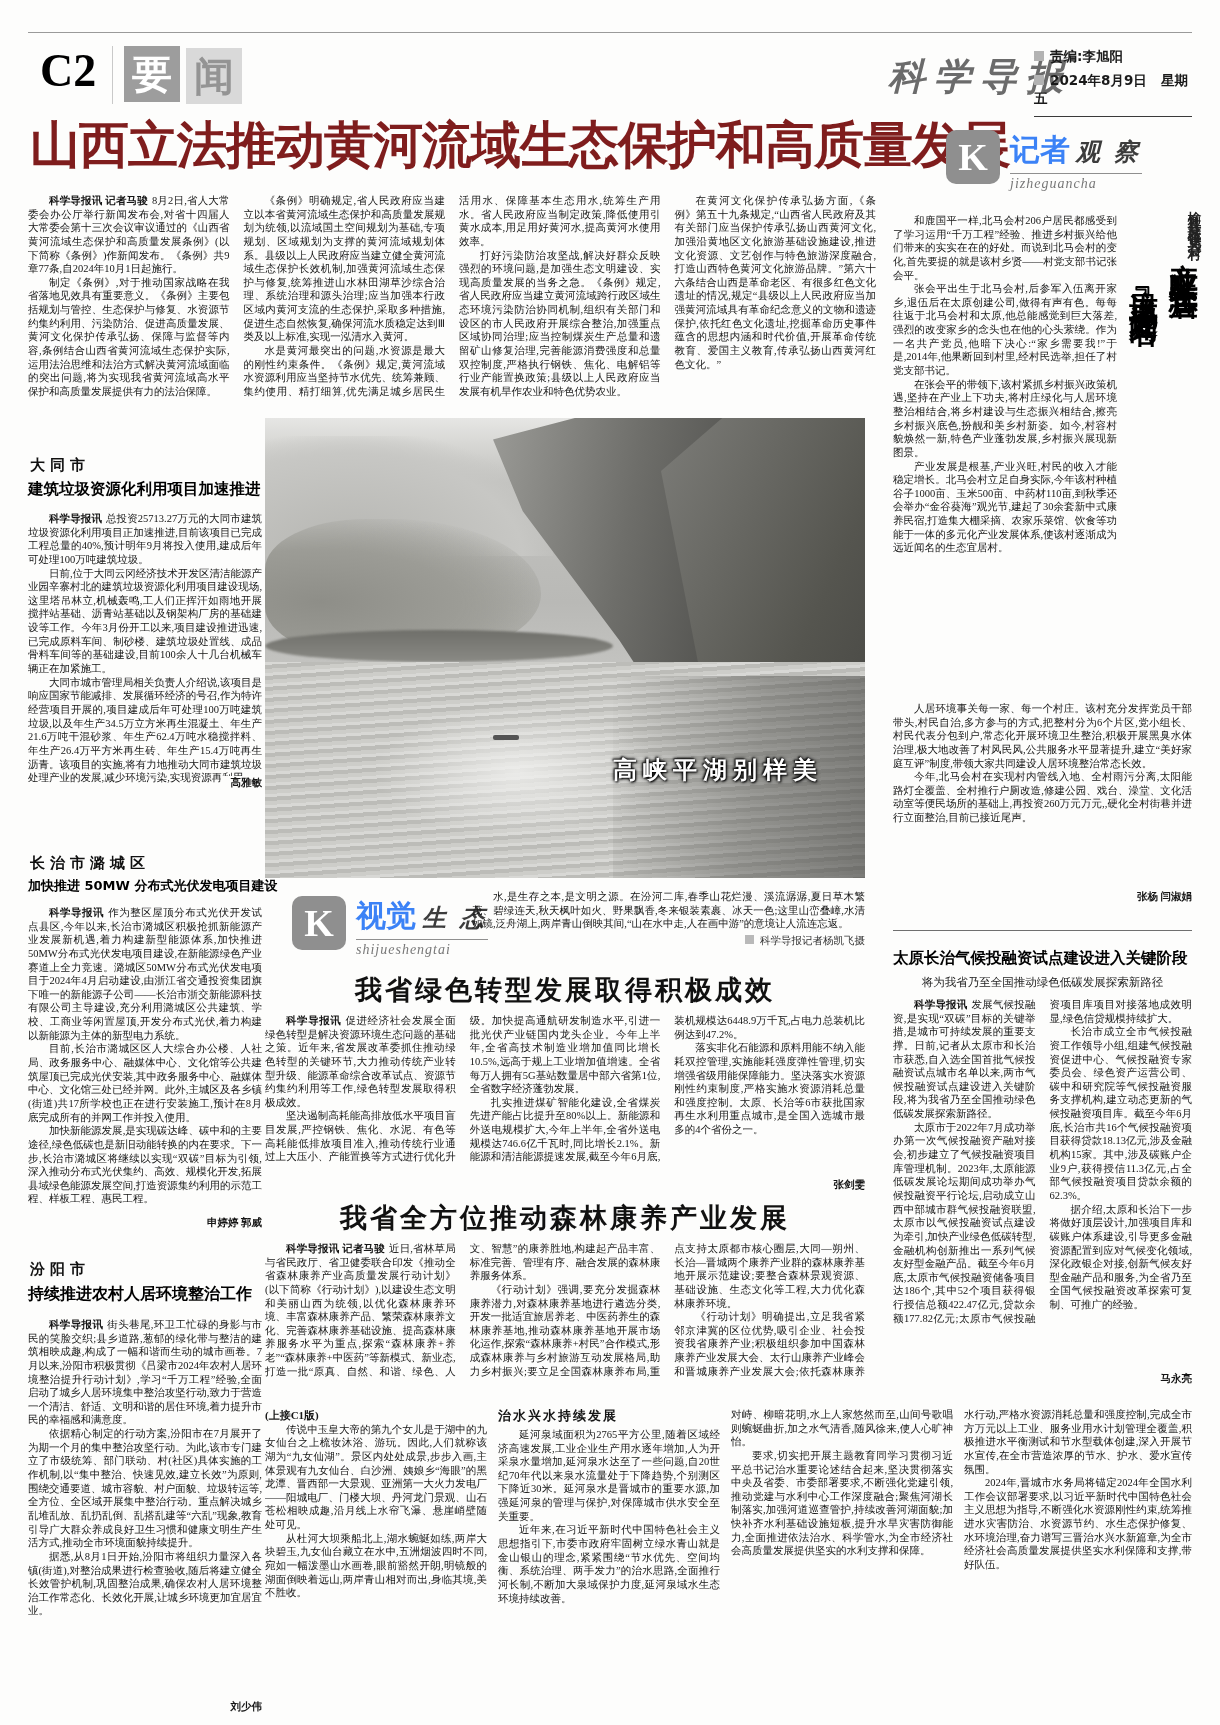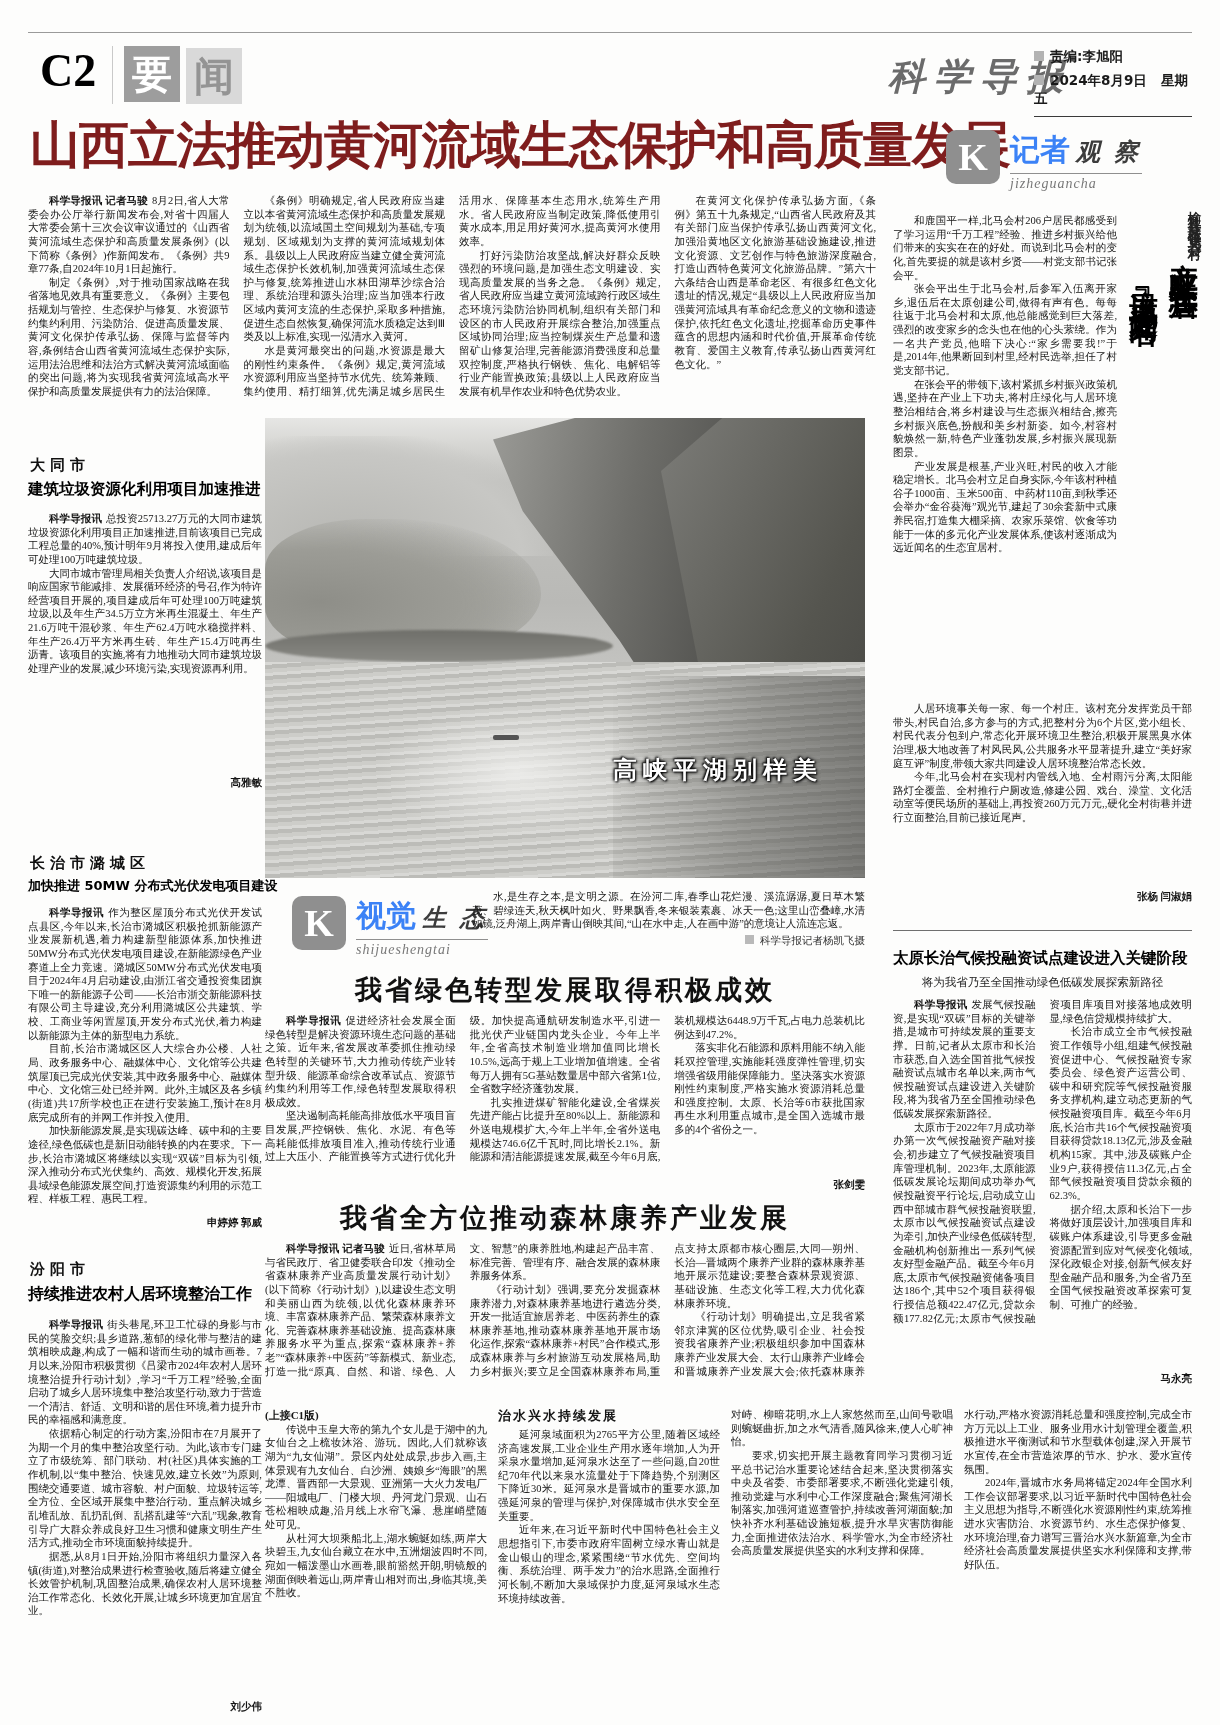--- a/index.html
+++ b/index.html
@@ -118,20 +118,21 @@
     <p>《条例》明确规定,省人民政府应当建立以本省黄河流域生态保护和高质量发展规划为统领,以流域国土空间规划为基础,专项规划、区域规划为支撑的黄河流域规划体系。县级以上人民政府应当建立健全黄河流域生态保护长效机制,加强黄河流域生态保护与修复,统筹推进山水林田湖草沙综合治理、系统治理和源头治理;应当加强本行政区域内黄河支流的生态保护,采取多种措施,促进生态自然恢复,确保河流水质稳定达到Ⅲ类及以上标准,实现一泓清水入黄河。</p>
     <p>水是黄河最突出的问题,水资源是最大的刚性约束条件。《条例》规定,黄河流域水资源利用应当坚持节水优先、统筹兼顾、集约使用、精打细算,优先满足城乡居民生活用水、保障基本生态用水,统筹生产用水。省人民政府应当制定政策,降低使用引黄水成本,用足用好黄河水,提高黄河水使用效率。</p>
     <p>打好污染防治攻坚战,解决好群众反映强烈的环境问题,是加强生态文明建设、实现高质量发展的当务之急。《条例》规定,省人民政府应当建立黄河流域跨行政区域生态环境污染防治协同机制,组织有关部门和设区的市人民政府开展综合整治,加强重点区域协同治理;应当控制煤炭生产总量和遗留矿山修复治理,完善能源消费强度和总量双控制度,严格执行钢铁、焦化、电解铝等行业产能置换政策;县级以上人民政府应当发展有机旱作农业和特色优势农业。</p>
     <p>在黄河文化保护传承弘扬方面,《条例》第五十九条规定,“山西省人民政府及其有关部门应当保护传承弘扬山西黄河文化,加强沿黄地区文化旅游基础设施建设,推进文化资源、文艺创作与特色旅游深度融合,打造山西特色黄河文化旅游品牌。”第六十六条结合山西是革命老区、有很多红色文化遗址的情况,规定“县级以上人民政府应当加强黄河流域具有革命纪念意义的文物和遗迹保护,依托红色文化遗址,挖掘革命历史事件蕴含的思想内涵和时代价值,开展革命传统教育、爱国主义教育,传承弘扬山西黄河红色文化。”</p>
   </div>
 
   <div class="abs kicker" style="left:30px; top:456px;">大同市</div>
   <div class="abs hl" style="left:28px; top:479px; font-size:15.5px;">建筑垃圾资源化利用项目加速推进</div>
   <div class="abs bt" style="left:28px; top:512px; width:234px; height:278px;">
     <p><b class="intro">科学导报讯</b><span>总投资25713.27万元的大同市建筑垃圾资源化利用项目正加速推进,目前该项目已完成工程总量的40%,预计明年9月将投入使用,建成后年可处理100万吨建筑垃圾。</span></p>
+    <p>日前,位于大同云冈经济技术开发区清洁能源产业园辛寨村北的建筑垃圾资源化利用项目建设现场,这里塔吊林立,机械轰鸣,工人们正挥汗如雨地开展搅拌站基础、沥青站基础以及钢架构厂房的基础建设等工作。今年3月份开工以来,项目建设推进迅速,已完成原料车间、制砂楼、建筑垃圾处置线、成品骨料车间等的基础建设,目前100余人十几台机械车辆正在加紧施工。</p>
     <p>大同市城市管理局相关负责人介绍说,该项目是响应国家节能减排、发展循环经济的号召,作为特许经营项目开展的,项目建成后年可处理100万吨建筑垃圾,以及年生产34.5万立方米再生混凝土、年生产21.6万吨干混砂浆、年生产62.4万吨水稳搅拌料、年生产26.4万平方米再生砖、年生产15.4万吨再生沥青。该项目的实施,将有力地推动大同市建筑垃圾处理产业的发展,减少环境污染,实现资源再利用。</p>
     <div class="byline-abs">高雅敏</div>
   </div>
 
   <div class="abs kicker" style="left:30px; top:854px;">长治市潞城区</div>
   <div class="abs hl" style="left:28px; top:877px; font-size:13px;">加快推进 50MW 分布式光伏发电项目建设</div>
   <div class="abs bt" style="left:28px; top:906px; width:234px; height:324px;">
     <p><b class="intro">科学导报讯</b><span>作为整区屋顶分布式光伏开发试点县区,今年以来,长治市潞城区积极抢抓新能源产业发展新机遇,着力构建新型能源体系,加快推进50MW分布式光伏发电项目建设,在新能源绿色产业赛道上全力竞速。潞城区50MW分布式光伏发电项目于2024年4月启动建设,由浙江省交通投资集团旗下唯一的新能源子公司——长治市浙交新能源科技有限公司主导建设,充分利用潞城区公共建筑、学校、工商业等闲置屋顶,开发分布式光伏,着力构建以新能源为主体的新型电力系统。</span></p>
     <p>目前,长治市潞城区区人大综合办公楼、人社局、政务服务中心、融媒体中心、文化馆等公共建筑屋顶已完成光伏安装,其中政务服务中心、融媒体中心、文化馆三处已经并网。此外,主城区及各乡镇(街道)共17所学校也正在进行安装施工,预计在8月底完成所有的并网工作并投入使用。</p>
     <p>加快新能源发展,是实现碳达峰、碳中和的主要途径,绿色低碳也是新旧动能转换的内在要求。下一步,长治市潞城区将继续以实现“双碳”目标为引领,深入推动分布式光伏集约、高效、规模化开发,拓展县域绿色能源发展空间,打造资源集约利用的示范工程、样板工程、惠民工程。</p>

